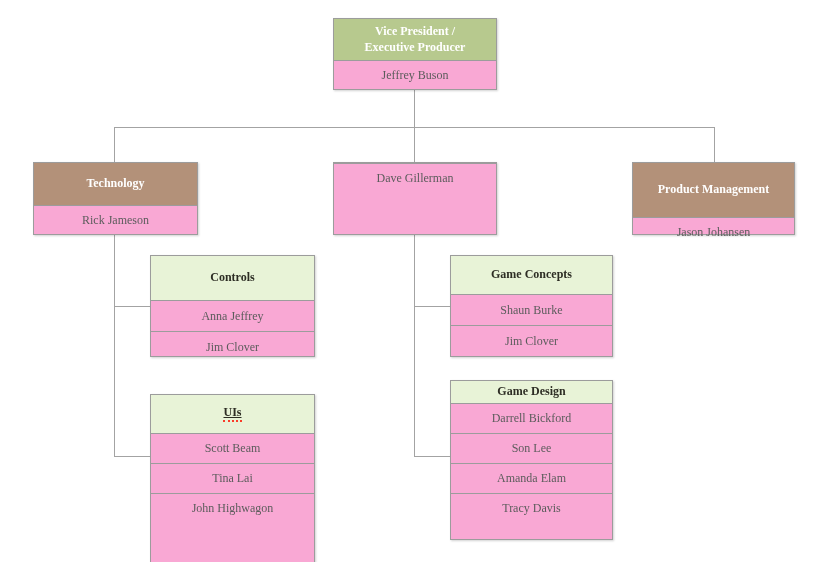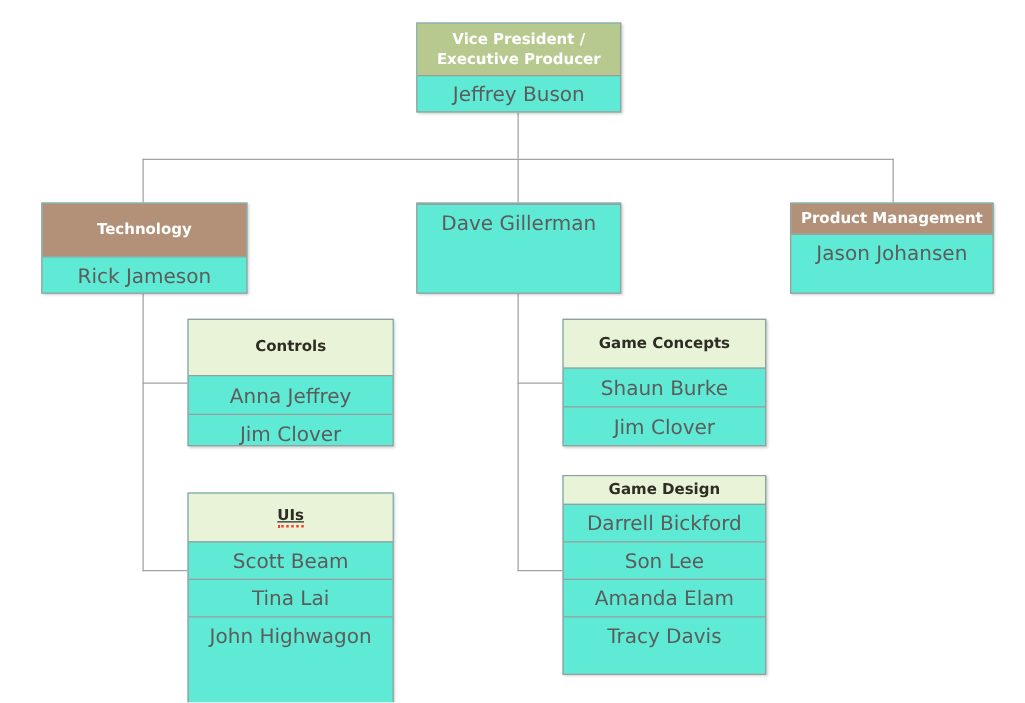--- a/index.html
+++ b/index.html
@@ -17,44 +17,45 @@
   }
   .cline {
     position: absolute;
     background: var(--connector, #a3a3a3);
   }
   .cline.v { width: 1px; }
   .cline.h { height: 1px; }
   .node {
     position: absolute;
     box-sizing: border-box;
-    background: #5eead4;
+    background: #f9a8d4;
     border: 1px solid var(--border, #9c9c9c);
     box-shadow: 1px 1px 2px rgba(0,0,0,0.18);
+    font-family: Liberation Serif, serif;
   }
   .hdr {
     box-sizing: border-box;
     display: flex;
     flex-direction: column;
     align-items: center;
     justify-content: center;
     font-weight: bold;
     font-size: 12px;
     line-height: 1.3;
     text-align: center;
   }
   .hdr.green  { background: var(--root-header, #b7c98e); color: var(--header-text, #ffffff); }
   .hdr.brown  { background: var(--dept-header, #b39179); color: var(--header-text, #ffffff); }
   .hdr.team   { background: var(--team-header, #e8f3d7); color: var(--team-header-text, #2d2d24); }
   .row {
     box-sizing: border-box;
     display: flex;
     align-items: center;
     justify-content: center;
-    font-size: 16px;
+    font-size: 12px;
     color: var(--member-text, #5c5c5c);
     border-top: 1px solid var(--border, #9c9c9c);
     text-align: center;
   }
   .spellcheck {
     display: inline-block;
     text-decoration: underline;
     border-bottom: 2px dotted var(--spellcheck, #fa3c28);
     line-height: 1.1;
   }
@@ -87,21 +88,21 @@
   <div class="node" style="left:33px;top:162px;width:165px;height:73px">
     <div class="hdr brown" style="height:42px">Technology</div>
     <div class="row" style="height:29px">Rick Jameson</div>
   </div>
 
   <div class="node" style="left:333px;top:162px;width:164px;height:73px">
     <div class="row" style="height:29px">Dave Gillerman</div>
   </div>
 
   <div class="node" style="left:632px;top:162px;width:163px;height:73px">
-    <div class="hdr brown" style="height:24px">Product Management</div>
+    <div class="hdr brown" style="height:54px">Product Management</div>
     <div class="row" style="height:29px">Jason Johansen</div>
   </div>
 
   <div class="node" style="left:150px;top:255px;width:165px;height:102px">
     <div class="hdr team" style="height:44px">Controls</div>
     <div class="row" style="height:31px">Anna Jeffrey</div>
     <div class="row" style="height:31px">Jim Clover</div>
   </div>
 
   <div class="node" style="left:150px;top:394px;width:165px;height:192px">

